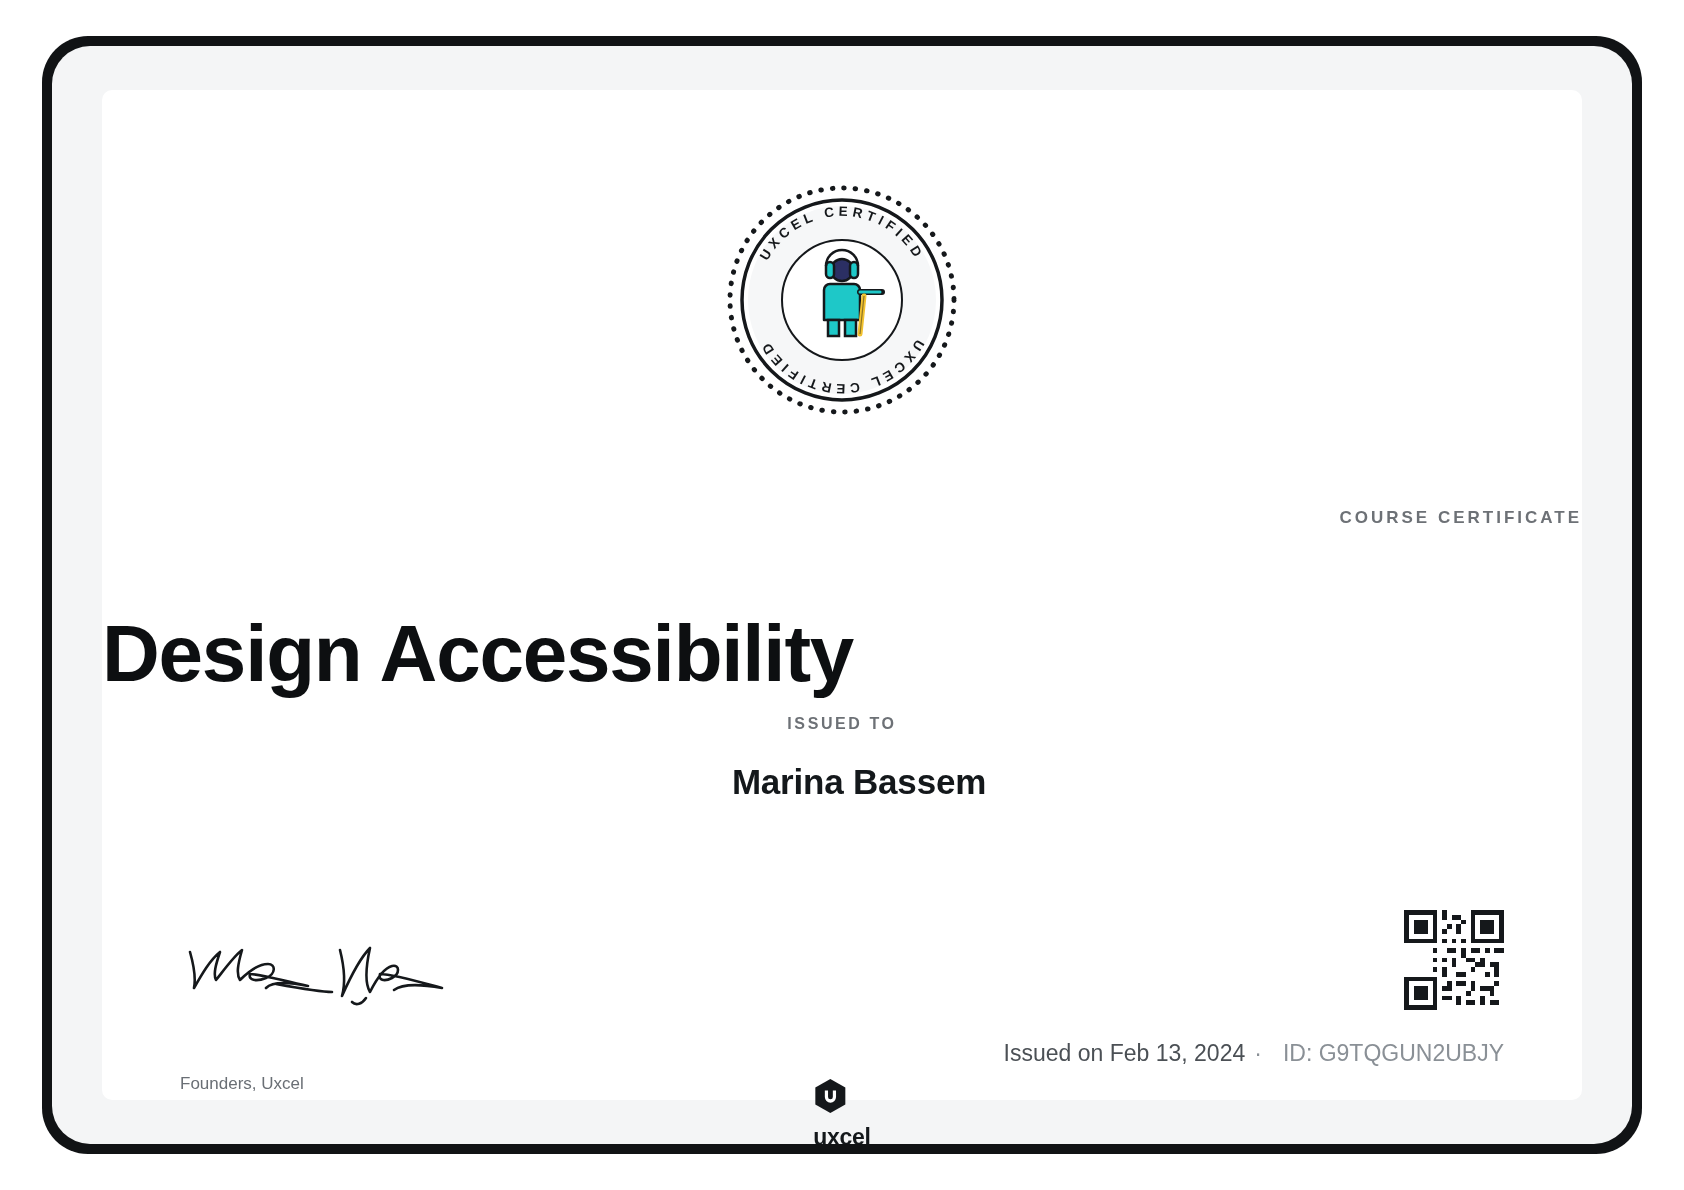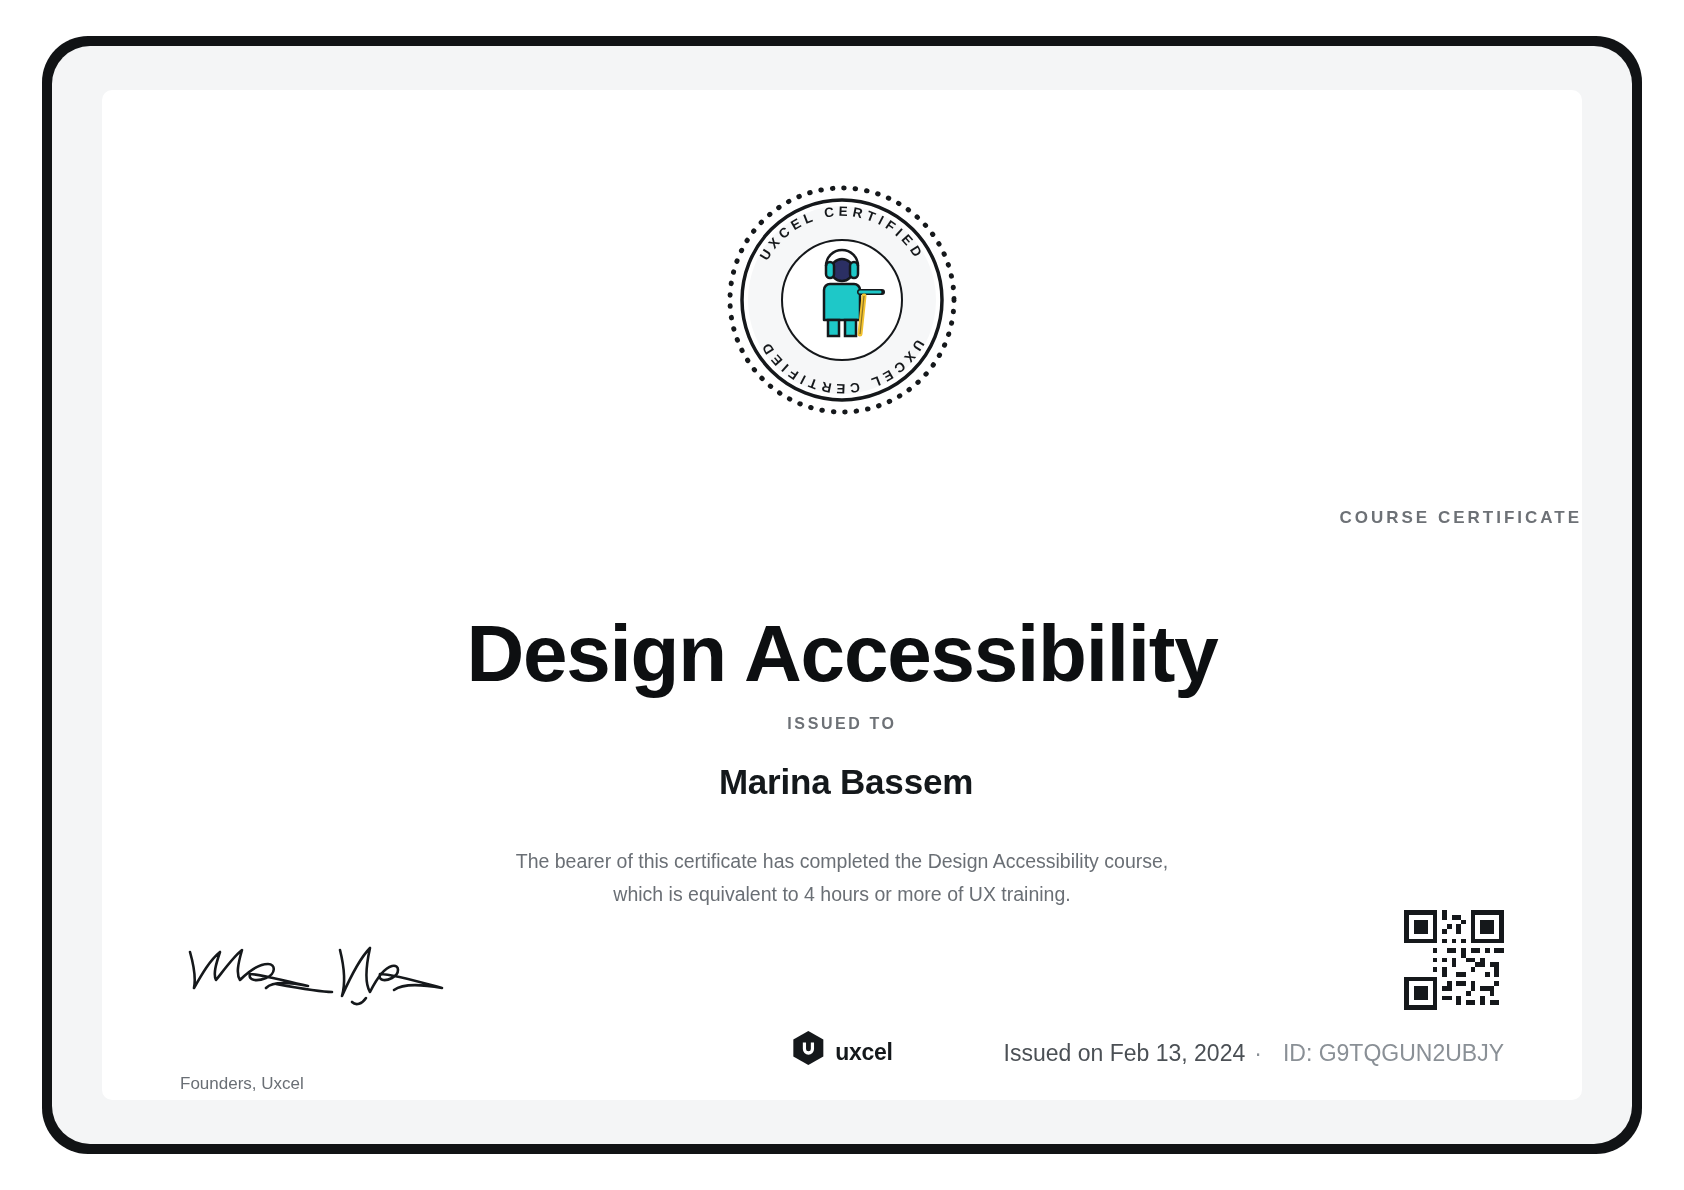--- a/index.html
+++ b/index.html
@@ -64,21 +64,21 @@
     font-weight: 700;
     letter-spacing: 3.0px;
     color: #6d7176;
   }
 
   .course-title {
     position: absolute;
     top: 470px;
     left: 0;
     width: 100%;
-    text-align: center;
+    text-align: left;
     font-size: 80px;
     line-height: 1;
     font-weight: 700;
     color: #0d0f11;
     letter-spacing: -1.2px;
   }
 
   .issued-to-label {
     position: absolute;
     top: 625px;
@@ -87,21 +87,21 @@
     text-align: center;
     font-size: 16px;
     font-weight: 700;
     letter-spacing: 2.6px;
     color: #6d7176;
   }
 
   .recipient-name {
     position: absolute;
     top: 672px;
-    left: 4px;
+    left: 17px;
     width: 100%;
     text-align: center;
     font-size: 35px;
     font-weight: 700;
     color: #14181b;
     letter-spacing: -0.2px;
   }
 
   .description {
     position: absolute;
@@ -129,24 +129,25 @@
     left: 78px;
     top: 984px;
     font-size: 17px;
     color: #6a6f75;
   }
 
   .brand {
     position: absolute;
     left: 50%;
     transform: translateX(-50%);
-    top: 940px;
+    top: 988px;
     display: flex;
-    align-items: flex-end;
+    align-items: flex-start;
     gap: 10px;
+    flex-direction: column;
   }
   .brand-name {
     font-size: 23px;
     font-weight: 700;
     color: #14181b;
     letter-spacing: -0.3px;
   }
 
   .issue-info {
     position: absolute;
@@ -220,24 +221,20 @@
       </div>
 
       <div class="course-label">COURSE CERTIFICATE</div>
 
       <h1 class="course-title">Design Accessibility</h1>
 
       <div class="issued-to-label">ISSUED TO</div>
 
       <div class="recipient-name">Marina Bassem</div>
 
-      <div class="description">
-        <div>The bearer of this certificate has completed the Design Accessibility course,</div>
-        <div>which is equivalent to 4 hours or more of UX training.</div>
-      </div>
 
       <div class="signature">
         <svg width="300" height="80" viewBox="0 0 300 80">
           <g fill="none" stroke="#15181b" stroke-width="2.6" stroke-linecap="round" stroke-linejoin="round">
             <path d="M10 22 C 14 36, 16 48, 14 58 C 22 44, 30 30, 40 22 C 36 34, 33 44, 36 50 C 44 40, 54 26, 62 20 C 58 34, 56 44, 60 50 C 68 42, 78 34, 88 34 C 96 34, 96 44, 86 48 C 76 52, 68 50, 70 44 C 80 44, 100 50, 128 56 C 108 52, 92 52, 86 58"></path>
             <path d="M96 54 C 118 58, 140 62, 152 62"></path>
             <path d="M160 20 C 164 36, 166 52, 162 66 C 170 48, 180 28, 190 18 C 186 36, 184 52, 190 62 C 196 50, 204 38, 212 36 C 220 34, 220 44, 212 48 C 204 52, 198 50, 200 44 C 212 44, 240 52, 262 58 C 240 54, 222 54, 214 60"></path>
             <path d="M186 68 C 182 74, 176 76, 172 72"></path>
           </g>
         </svg>

